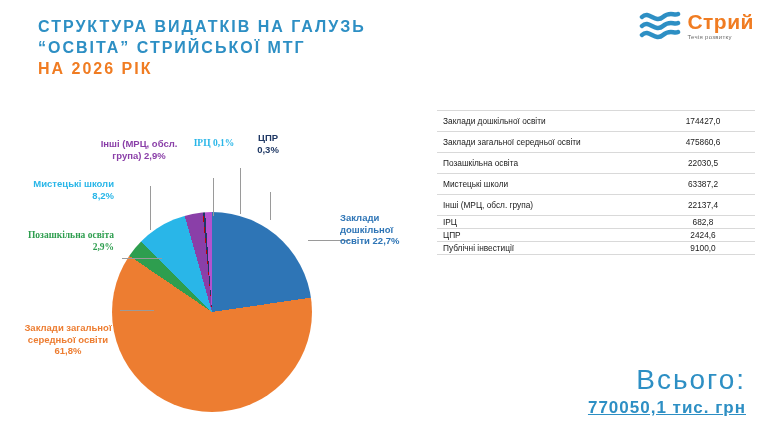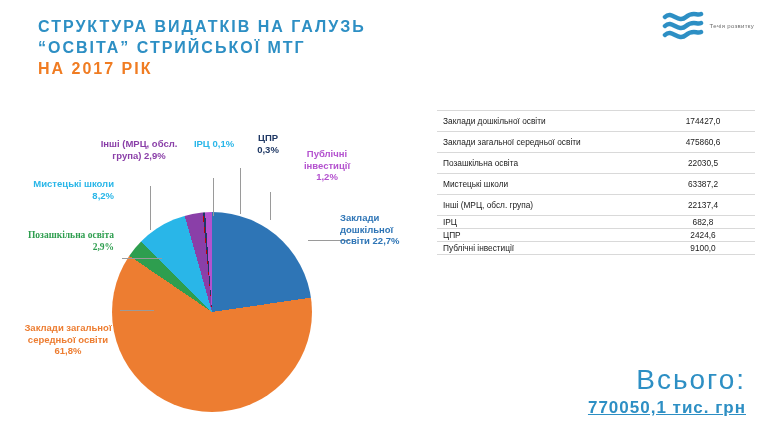--- a/index.html
+++ b/index.html
@@ -56,28 +56,29 @@
 
   <div class="logo">
     <div class="logo-mark">
       <svg width="42" height="34" viewBox="0 0 42 34">
         <path d="M3 9 C10 2, 16 16, 24 9 C31 3, 35 8, 39 6" stroke="#2d8fc4" stroke-width="4.5" fill="none" stroke-linecap="round"></path>
         <path d="M3 18 C10 11, 16 25, 24 18 C31 12, 35 17, 39 15" stroke="#2d8fc4" stroke-width="4.5" fill="none" stroke-linecap="round"></path>
         <path d="M3 27 C10 20, 16 34, 24 27 C31 21, 35 26, 39 24" stroke="#2d8fc4" stroke-width="4.5" fill="none" stroke-linecap="round"></path>
       </svg>
     </div>
     <div class="logo-text">
+      <div class="logo-title">Стрий</div>
       <div class="logo-sub">Течія розвитку</div>
     </div>
   </div>
 
   <div class="title">
     <div>СТРУКТУРА ВИДАТКІВ НА ГАЛУЗЬ</div>
     <div>“ОСВІТА” СТРИЙСЬКОЇ МТГ</div>
-    <div class="line3">НА 2017 РІК</div>
+    <div class="line3">НА 2026 РІК</div>
   </div>
 
   <div class="table-wrap">
     <table>
       <tbody>
         <tr>
             <td>Заклади дошкільної освіти</td>
             <td class="val">174427,0</td>
           </tr>
         <tr>
@@ -141,33 +142,29 @@
     <div class="lbl" style="left:30px;top:78px;width:84px;text-align:right;color:#29b6e8;">
       <span>Мистецькі школи</span>
       <span>8,2%</span>
     </div>
 
     <div class="lbl" style="left:96px;top:38px;width:86px;text-align:center;color:#8a3fa8;">
       <span>Інші (МРЦ, обсл. група)</span>
       <span>2,9%</span>
     </div>
 
-    <div class="lbl" style="left:192px;top:38px;width:44px;text-align:center;color:#29b6e8;">
+    <div class="lbl" style="left:192px;top:38px;width:44px;text-align:center;color:#29b6e8;font-family:Liberation Serif, serif;">
       <span>ІРЦ</span>
       <span>0,1%</span>
     </div>
 
     <div class="lbl" style="left:246px;top:32px;width:44px;text-align:center;color:#1f3864;">
       <span>ЦПР</span>
       <span>0,3%</span>
     </div>
 
-    <div class="lbl" style="left:294px;top:48px;width:66px;text-align:center;color:#b452cf;">
-      <span>Публічні інвестиції</span>
-      <span>1,2%</span>
-    </div>
   </div>
 
   <div class="total">
     <div class="total-word">Всього:</div>
     <div class="total-num">770050,1 тис. грн</div>
   </div>
 </div>
 
 </body></html>

